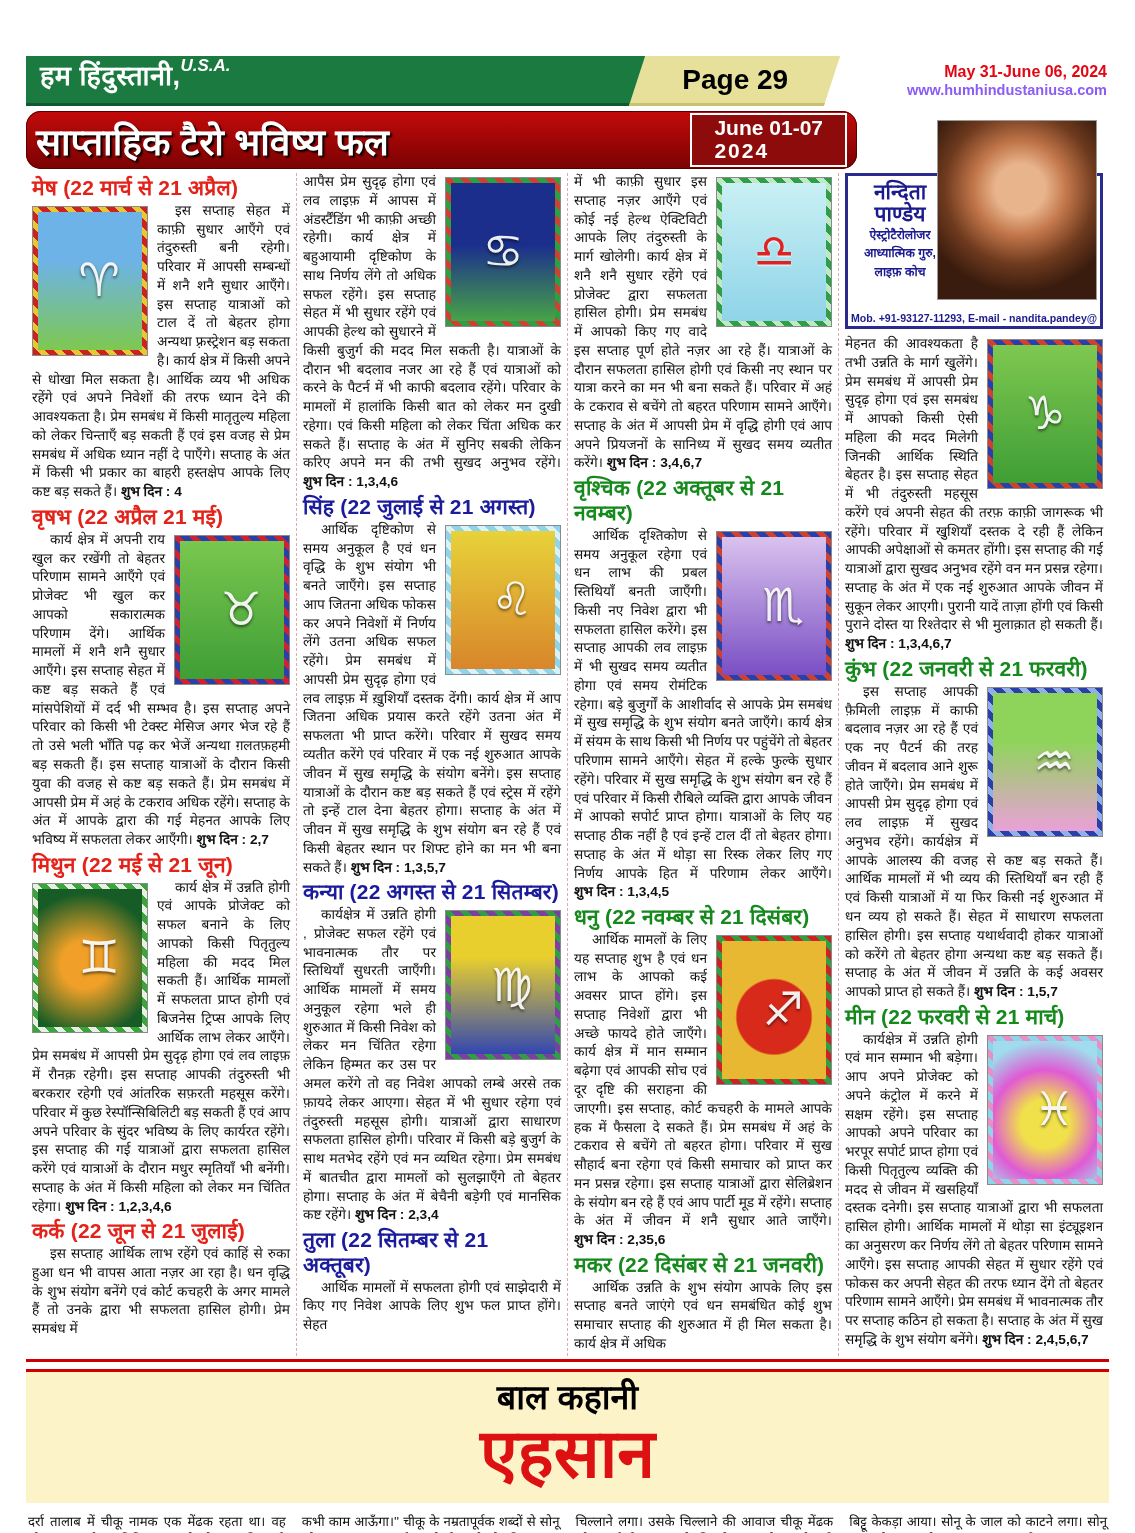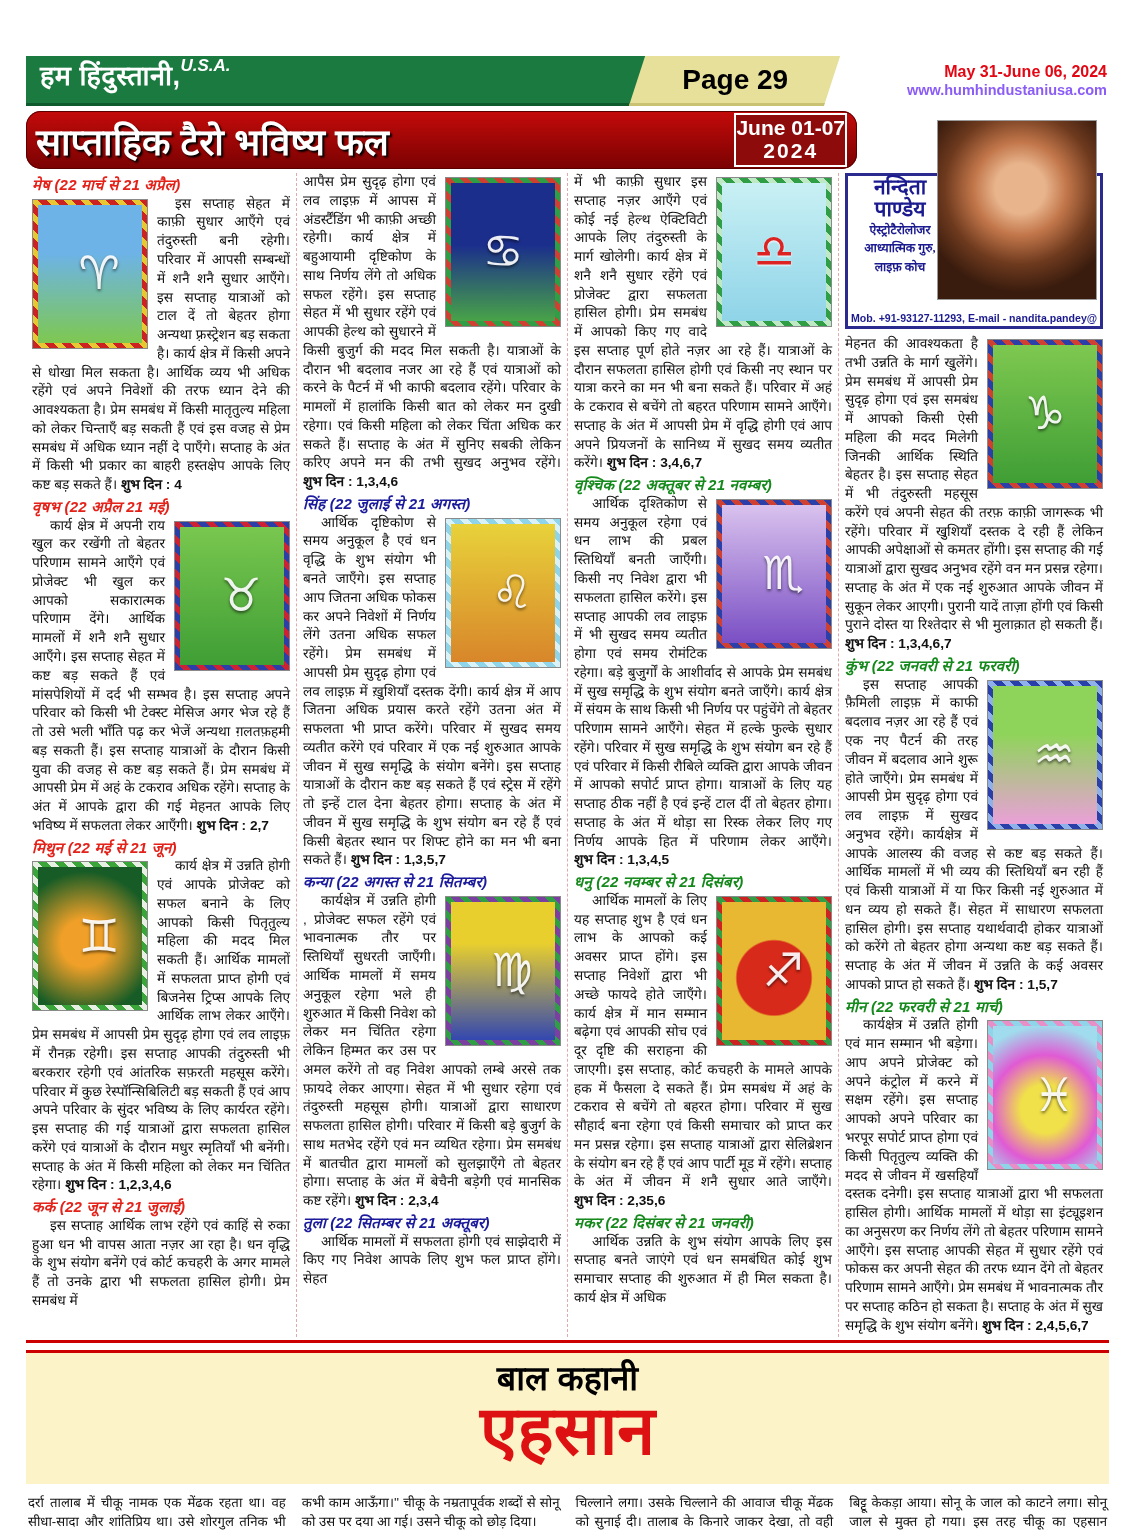--- a/index.html
+++ b/index.html
@@ -18,30 +18,30 @@
   .mast-right{flex:1;display:flex;flex-direction:column;align-items:flex-end;justify-content:center;
               padding-right:2px;background:#fff;}
   .mast-date{color:#e30613;font-weight:bold;font-size:16px;line-height:1.15;}
   .mast-site{color:#8b5cf6;font-weight:bold;font-size:14.5px;line-height:1.15;}
 
   
   .tarot-section{position:relative;border-bottom:3px solid #cc0000;padding-bottom:3px;}
   .banner{margin-right:252px;height:58px;background:linear-gradient(#c40a0a,#7a0202);
           display:flex;align-items:center;padding:0 10px;box-shadow:inset 0 0 0 1px #5a0000;border-radius:15px;}
   .banner-title{color:#fff;font-size:37px;font-weight:bold;text-shadow:2px 2px 2px #000;flex:1;}
-  .week-box{border:2px solid #fff;background:#8e0b0b;color:#fff;text-align:center;
-            padding:2px 0;font-weight:bold;line-height:1.08;}
+  .week-box{border:2px solid #fff;background:#8e0b0b;color:#fff;text-align:left;
+            padding:2px 22px;font-weight:bold;line-height:1.08;}
   .week-box .w1{font-size:21px;}
   .week-box .w2{font-size:21px;letter-spacing:2px;}
 
   .cols{display:flex;margin-top:4px;}
   .col{flex:1 1 0;padding:0 6px;min-width:0;}
   .col + .col{border-left:1px dashed #e3a9a9;}
 
-  .sign-h{font-weight:bold;font-size:15px;line-height:1.18;margin:3px 0 1px 0;letter-spacing:.2px;font-style:italic;}
+  .sign-h{font-weight:bold;font-size:21px;line-height:1.18;margin:3px 0 1px 0;letter-spacing:.2px;}
   .h-red{color:#e3221a;} .h-blue{color:#1b1b9c;} .h-green{color:#16891d;}
   .sign-p{font-size:13.7px;line-height:1.37;text-align:justify;margin:0 0 2px 0;text-indent:18px;}
   .sign-p.cont{text-indent:0;}
   .lucky{font-weight:bold;white-space:nowrap;}
 
   
   .card{width:116px;height:150px;padding:5px;border:1px solid #8a8a8a;box-sizing:border-box;}
   .card .glyph{width:100%;height:100%;display:flex;align-items:center;justify-content:center;
                font-size:46px;color:rgba(255,255,255,.92);text-shadow:0 2px 3px rgba(0,0,0,.55);
                font-family:"DejaVu Sans",sans-serif;}
@@ -70,31 +70,31 @@
   .card-aquarius{background:repeating-linear-gradient(45deg,#2b3fa8,#2b3fa8 6px,#8fb0e8 6px,#8fb0e8 12px);}
   .card-aquarius .glyph{background:linear-gradient(#8fd45a 35%,#eaa0d8);}
   .card-pisces{background:repeating-linear-gradient(45deg,#8fd4e8,#8fd4e8 6px,#e88fc8 6px,#e88fc8 12px);}
   .card-pisces .glyph{background:radial-gradient(circle at 50% 60%,#f0e04a 25%,#e05ad4 55%,#a0dced 85%);}
 
   
   .astro-card{position:relative;height:150px;border:3px solid #2b2b8f;margin:0 0 6px 0;background:#fff;}
   .astro-photo{position:absolute;right:3px;top:-56px;width:158px;height:178px;border:1px solid #9a9a9a;
                background:radial-gradient(circle at 52% 38%,#e8b48c 18%,#c2764a 34%,#6e3a1e 55%,#3a1c0e 75%),
                           linear-gradient(#caa06a,#8a5a34);}
-  .astro-names{width:104px;text-align:center;font-family:Liberation Serif, serif;}
+  .astro-names{width:104px;text-align:center;padding-top:5px;}
   .astro-name{color:#1b1b8f;font-weight:bold;font-size:21px;line-height:1.05;}
   .astro-title{color:#1b1b8f;font-weight:bold;font-size:12.3px;line-height:1.25;margin-top:3px;}
   .astro-contact{position:absolute;left:3px;right:3px;bottom:2px;font-size:10.6px;font-weight:bold;
                  color:#1b1b8f;white-space:nowrap;overflow:hidden;}
 
   
   .story{border-top:3px solid #cc0000;margin-top:7px;}
   .story-head{background:#fdf3c9;text-align:center;padding:8px 0 14px 0;}
   .story-kicker{font-size:34px;font-weight:bold;color:#000;line-height:1.05;}
-  .story-title{font-size:68px;font-weight:bold;color:#dd1111;line-height:1.02;margin-top:4px;font-family:Liberation Mono, monospace;}
+  .story-title{font-size:68px;font-weight:bold;color:#dd1111;line-height:1.02;margin-top:4px;}
   .story-cols{display:flex;gap:16px;padding:10px 2px 4px 2px;}
   .story-col{flex:1 1 0;min-width:0;}
   .story-p{font-size:13.2px;line-height:1.42;text-align:justify;white-space:pre-line;margin:0;}
 </style>
 </head>
 <body>
 
 <div class="page">
 
   <div class="masthead">

